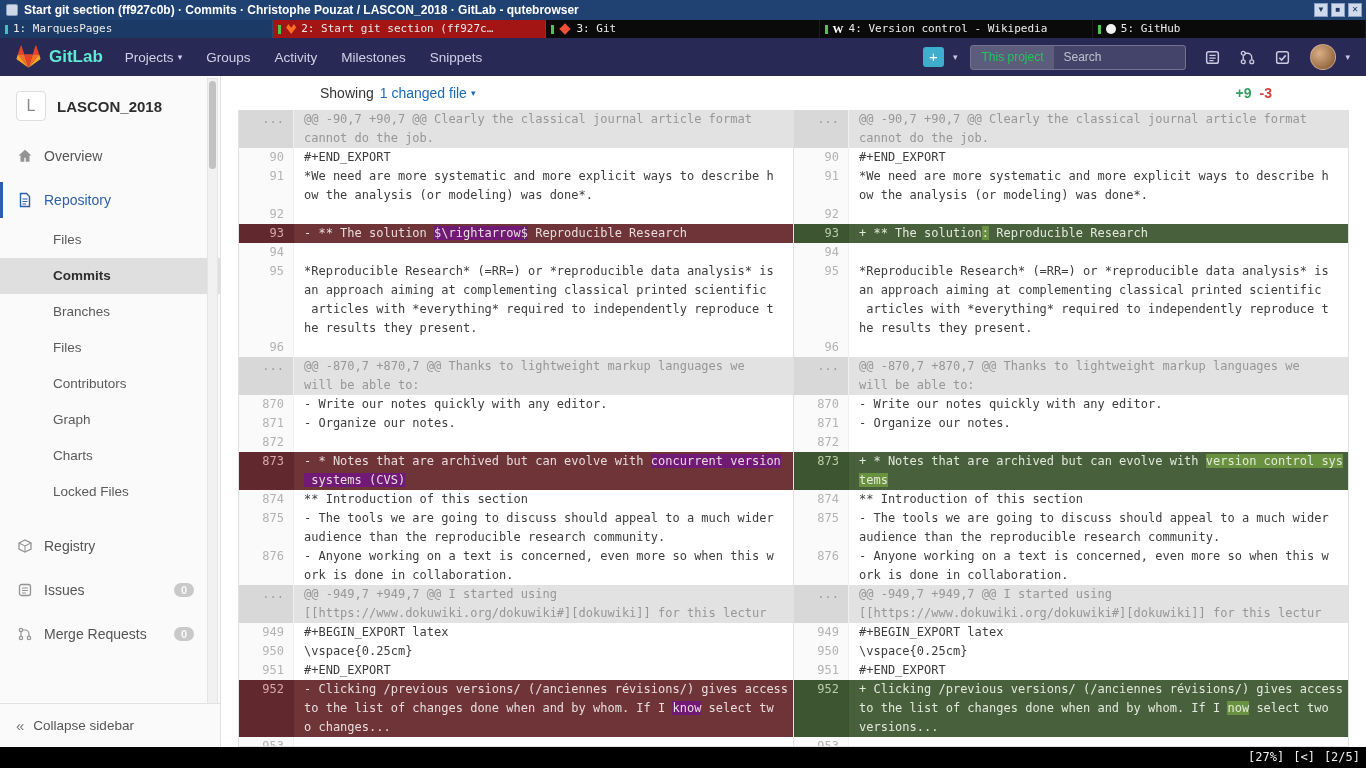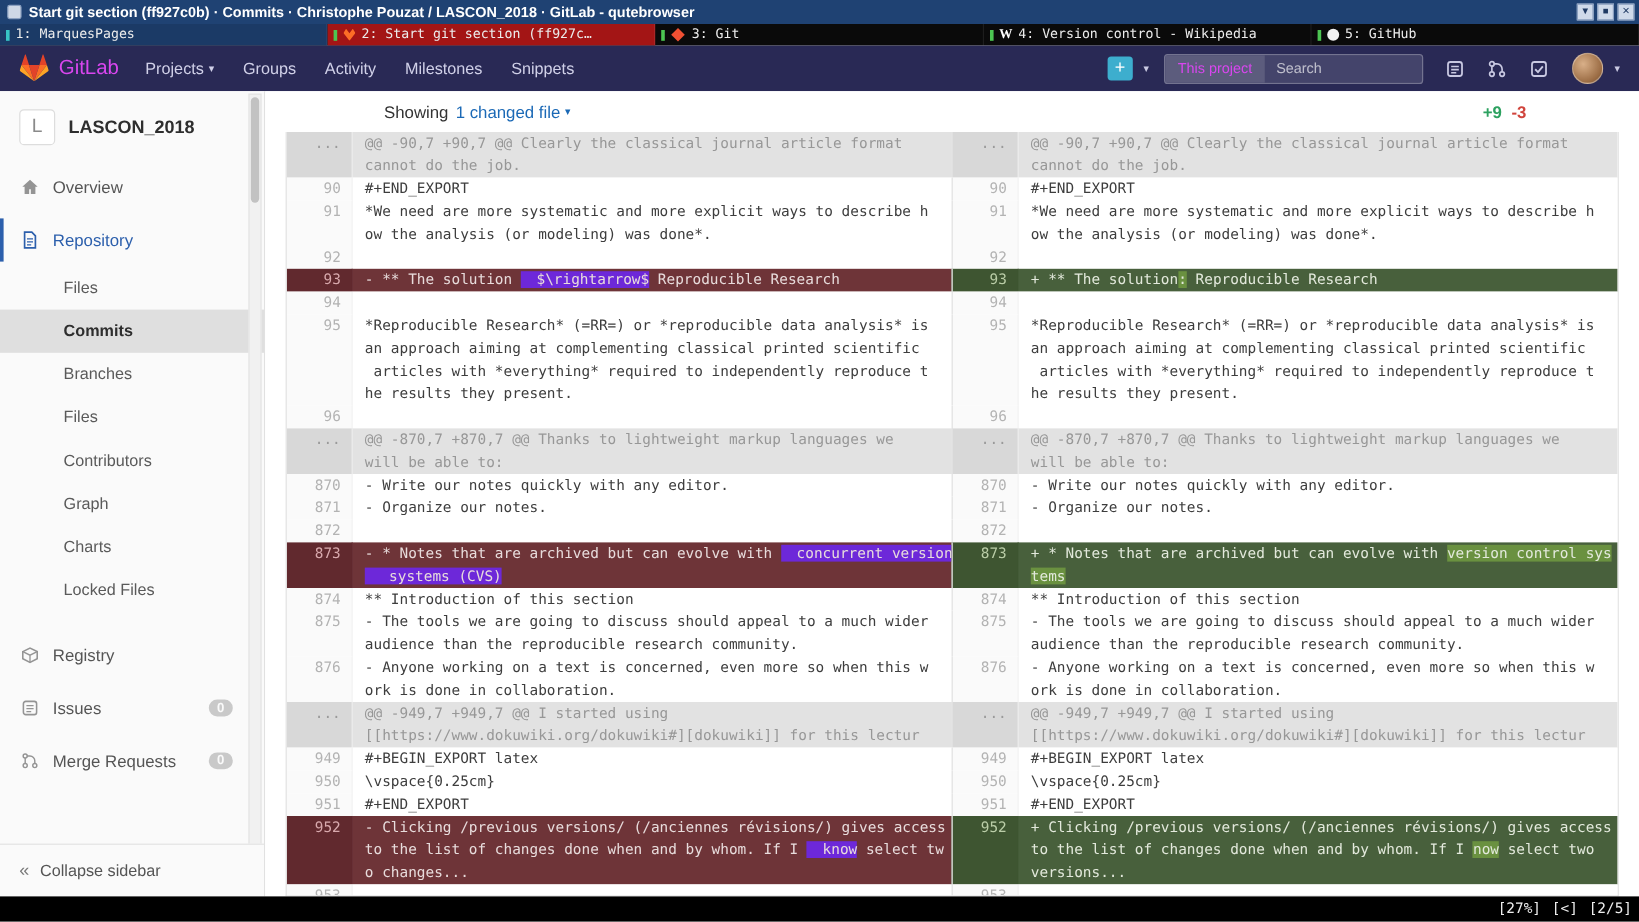--- a/index.html
+++ b/index.html
@@ -27,31 +27,31 @@
   .fav-gitlab{width:10px;height:10px;background:#fc6d26;clip-path:polygon(50% 100%,0 35%,22% 0,50% 38%,78% 0,100% 35%);}
   .fav-git{width:8px;height:8px;background:#f05033;transform:rotate(45deg);margin:0 2px;}
   .fav-wiki{color:#fff;font:700 11px/18px "Liberation Serif","DejaVu Serif",serif;}
   .fav-github{width:10px;height:10px;border-radius:50%;background:#f2f2f2;}
   .tlabel{overflow:hidden;text-overflow:clip;}
 
   
   .navbar{position:absolute;left:0;top:38px;width:1366px;height:38px;background:#292955;
     display:flex;align-items:center;padding:0 16px;color:#d0d0e8;}
   .brand{display:flex;align-items:center;gap:8px;}
-  .brand-text{color:#d946ef;font-size:17px;font-weight:400;}
+  .brand-text{color:#5eead4;font-size:17px;font-weight:700;}
   .nav-links{display:flex;align-items:center;gap:24px;margin-left:22px;font-size:13.5px;}
   .nlink{display:flex;align-items:center;gap:4px;cursor:default;}
   .caret{font-size:9px;}
   .nav-right{margin-left:auto;display:flex;align-items:center;gap:9px;}
   .plusbox{width:21px;height:20px;border-radius:3px;background:#3daece;color:#fff;
     font-size:15px;line-height:19px;text-align:center;display:inline-block;}
   .dim{color:#c9c9e2;}
   .searchwrap{display:flex;align-items:stretch;height:25px;border:1px solid rgba(255,255,255,.35);
     border-radius:3px;overflow:hidden;margin-left:4px;width:216px;}
-  .scope{background:rgba(255,255,255,.24);color:#d946ef;font-size:12px;padding:0 10px;display:flex;align-items:center;white-space:nowrap;}
+  .scope{background:rgba(255,255,255,.24);color:#22c55e;font-size:12px;padding:0 10px;display:flex;align-items:center;white-space:nowrap;}
   .searchfield{flex:1;display:flex;align-items:center;background:rgba(255,255,255,.13);padding:0 6px 0 8px;}
   .searchinput{flex:1;min-width:0;background:transparent;border:none;outline:none;color:#fff;font-size:12px;}
   .searchinput::placeholder{color:rgba(255,255,255,.65);}
   .nicon{display:inline-flex;width:18px;height:18px;align-items:center;justify-content:center;margin-left:8px;}
   .avatar{width:26px;height:26px;border-radius:50%;margin-left:10px;border:1px solid rgba(255,255,255,.35);
     background:radial-gradient(circle at 35% 35%, #d9b089, #9a6b43 70%, #6e4a2b);}
 
   
   .sidebar{position:absolute;left:0;top:76px;width:221px;bottom:21px;background:#fafafa;border-right:1px solid #e1e1e1;}
   .project-row{display:flex;align-items:center;gap:11px;padding:15px 16px 13px;}
@@ -89,21 +89,21 @@
   .gut{font:12px/19px "DejaVu Sans Mono",monospace;text-align:right;padding-right:9px;background:#fafafa;
     color:#b3b3b3;border-right:1px solid #f0f0f0;min-height:19px;}
   .gut.hunk{background:#d8d8d8;color:#9a9a9a;}
   .gut.removed{background:#61292e;color:#d8a9ad;border-right-color:#61292e;}
   .gut.added{background:#3e5531;color:#bacda7;border-right-color:#3e5531;}
   .rg{border-left:1px solid #e1e1e1;}
   .code{font:12px/19px "DejaVu Sans Mono",monospace;padding-left:10px;background:#fff;color:#3d3d3d;overflow:hidden;}
   .code.hunk{background:#e2e2e2;color:#979797;}
   .code.removed{background:#6e3438;color:#e8dcdc;}
   .code.added{background:#48603c;color:#e3e9dc;}
-  .code.removed .hl{background:#6d28d9;padding-left:13px;}
+  .code.removed .hl{background:#701a75;}
   .code.added .hl{background:#6a9140;}
   .cline{height:19px;white-space:pre;}
 
   
   .statusbar{position:absolute;left:0;bottom:0;width:1366px;height:21px;background:#000;
     display:flex;align-items:center;justify-content:flex-end;gap:16px;padding:0 6px;
     font:12px/21px "DejaVu Sans Mono",monospace;}
   .url{color:#3bdb3b;white-space:nowrap;}
   .sright{color:#ededed;display:flex;gap:9px;}
 </style>

